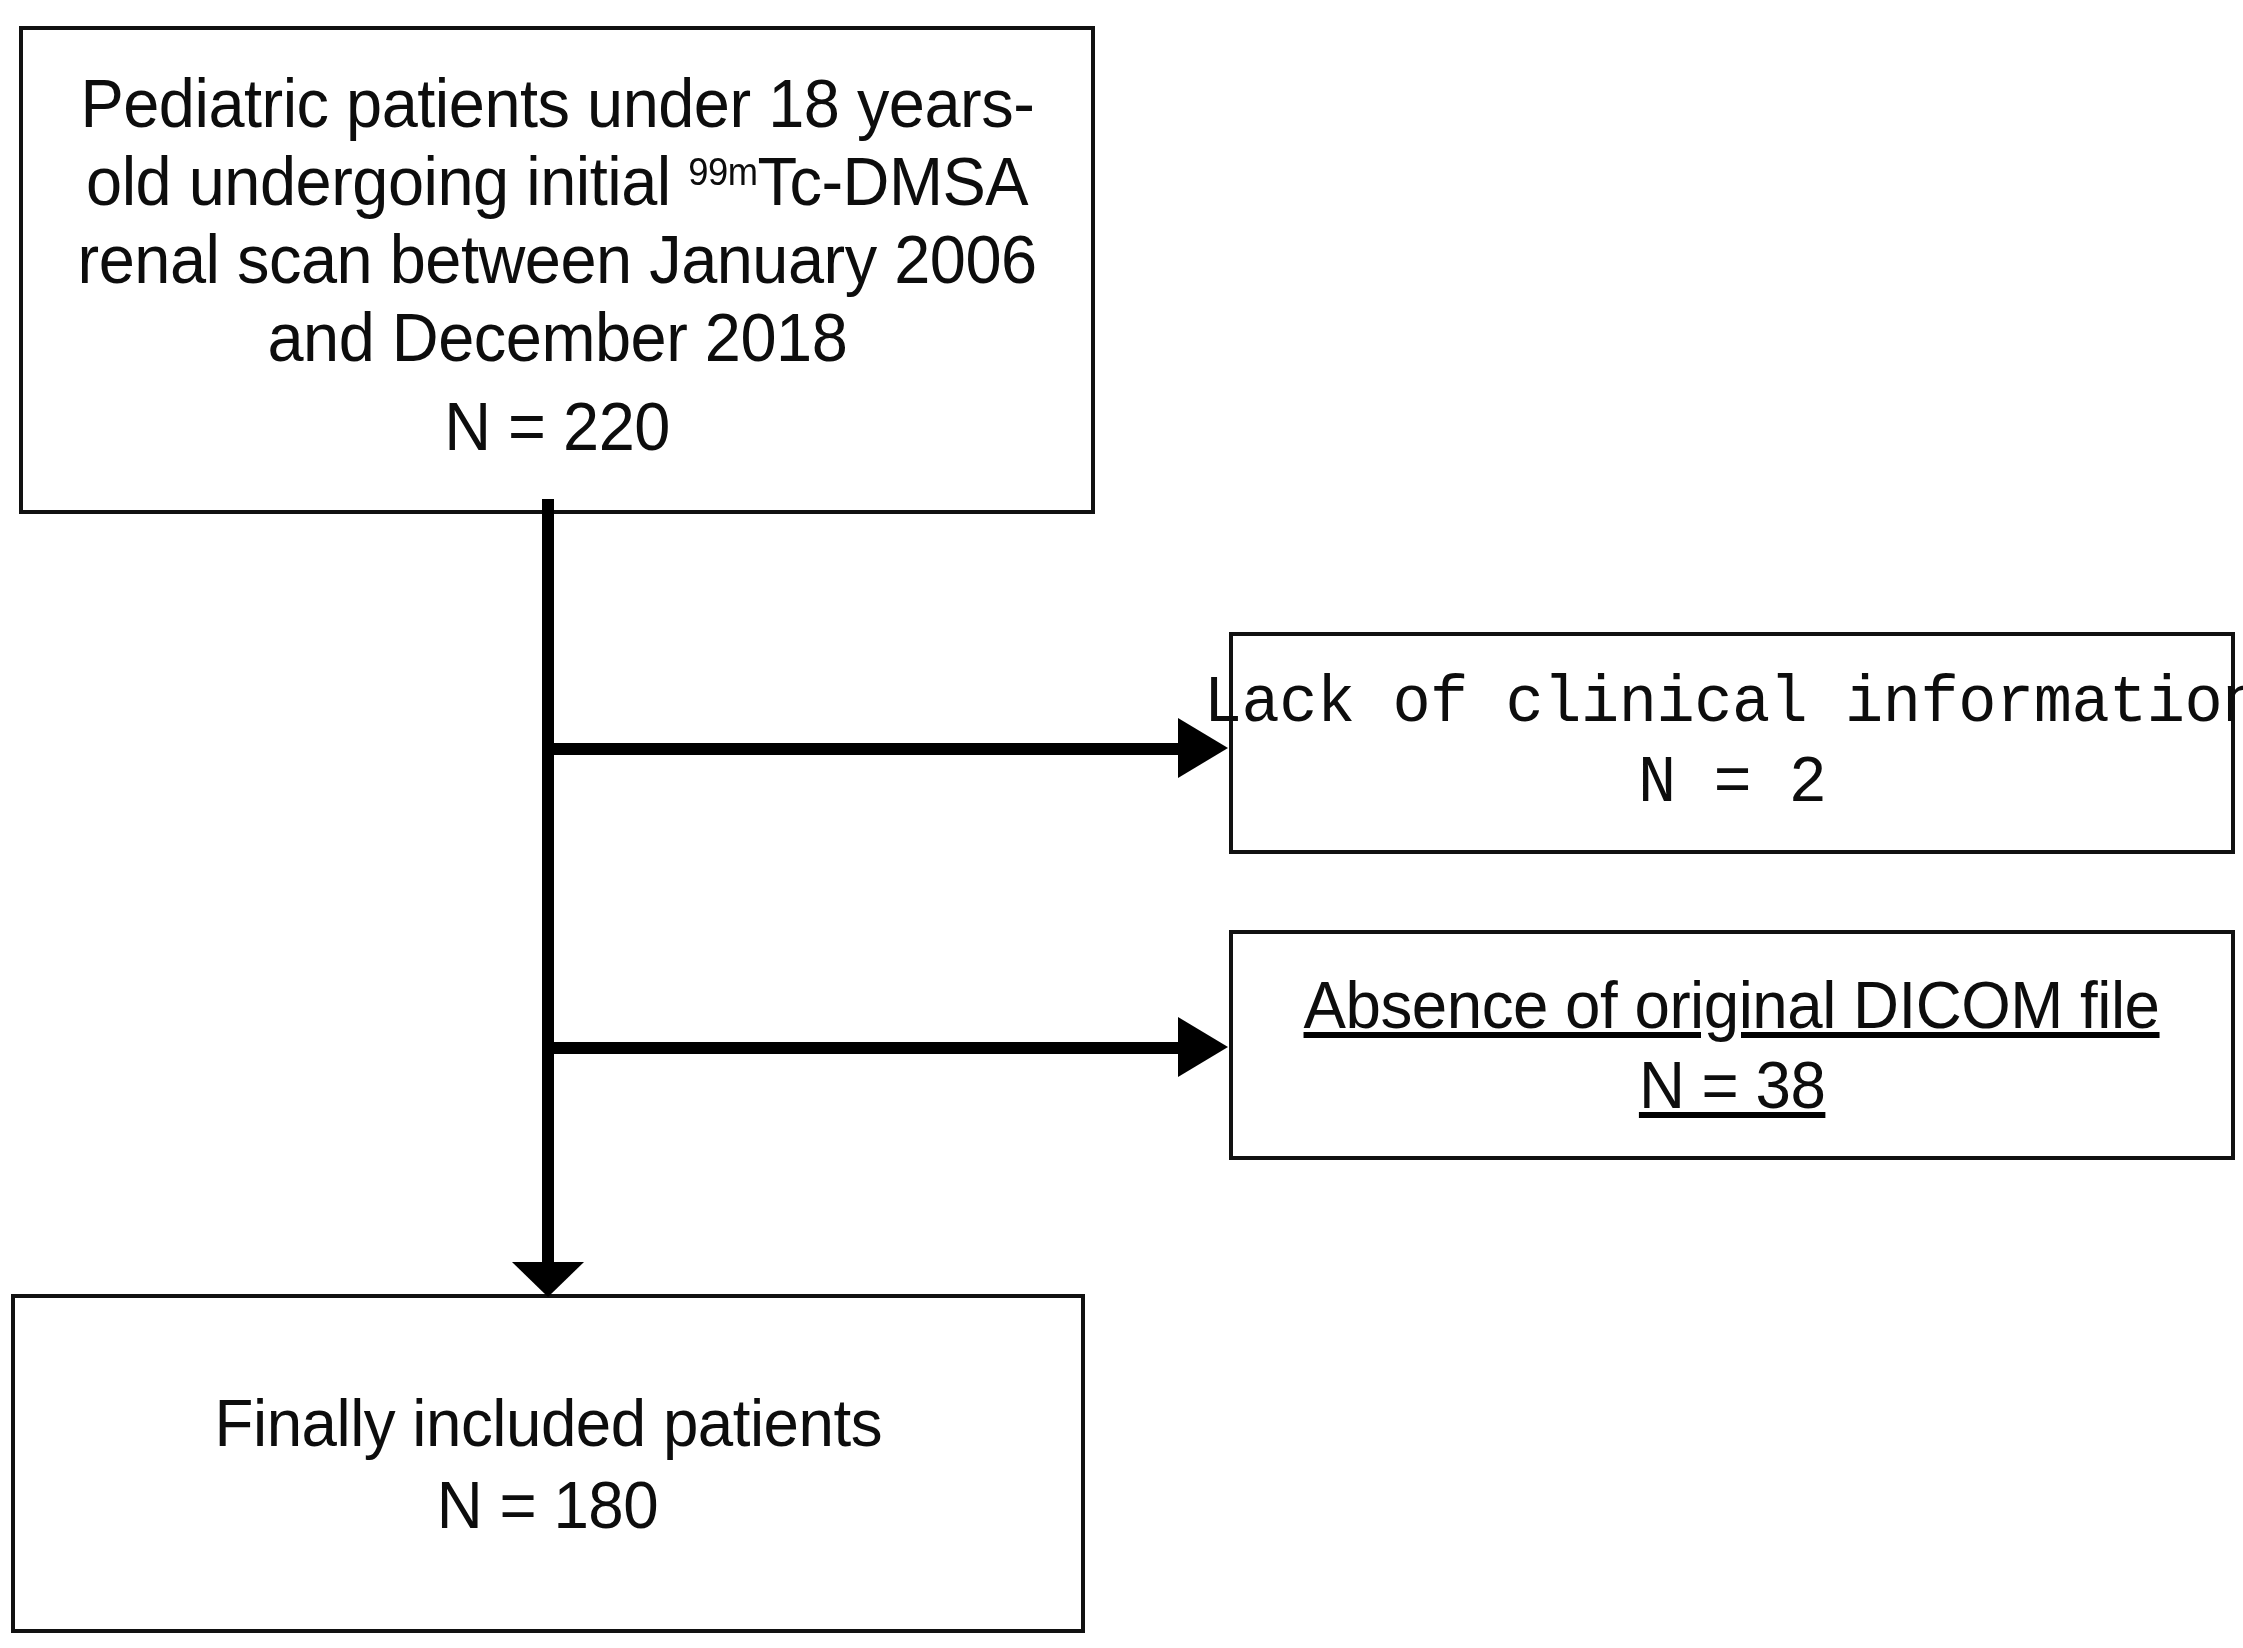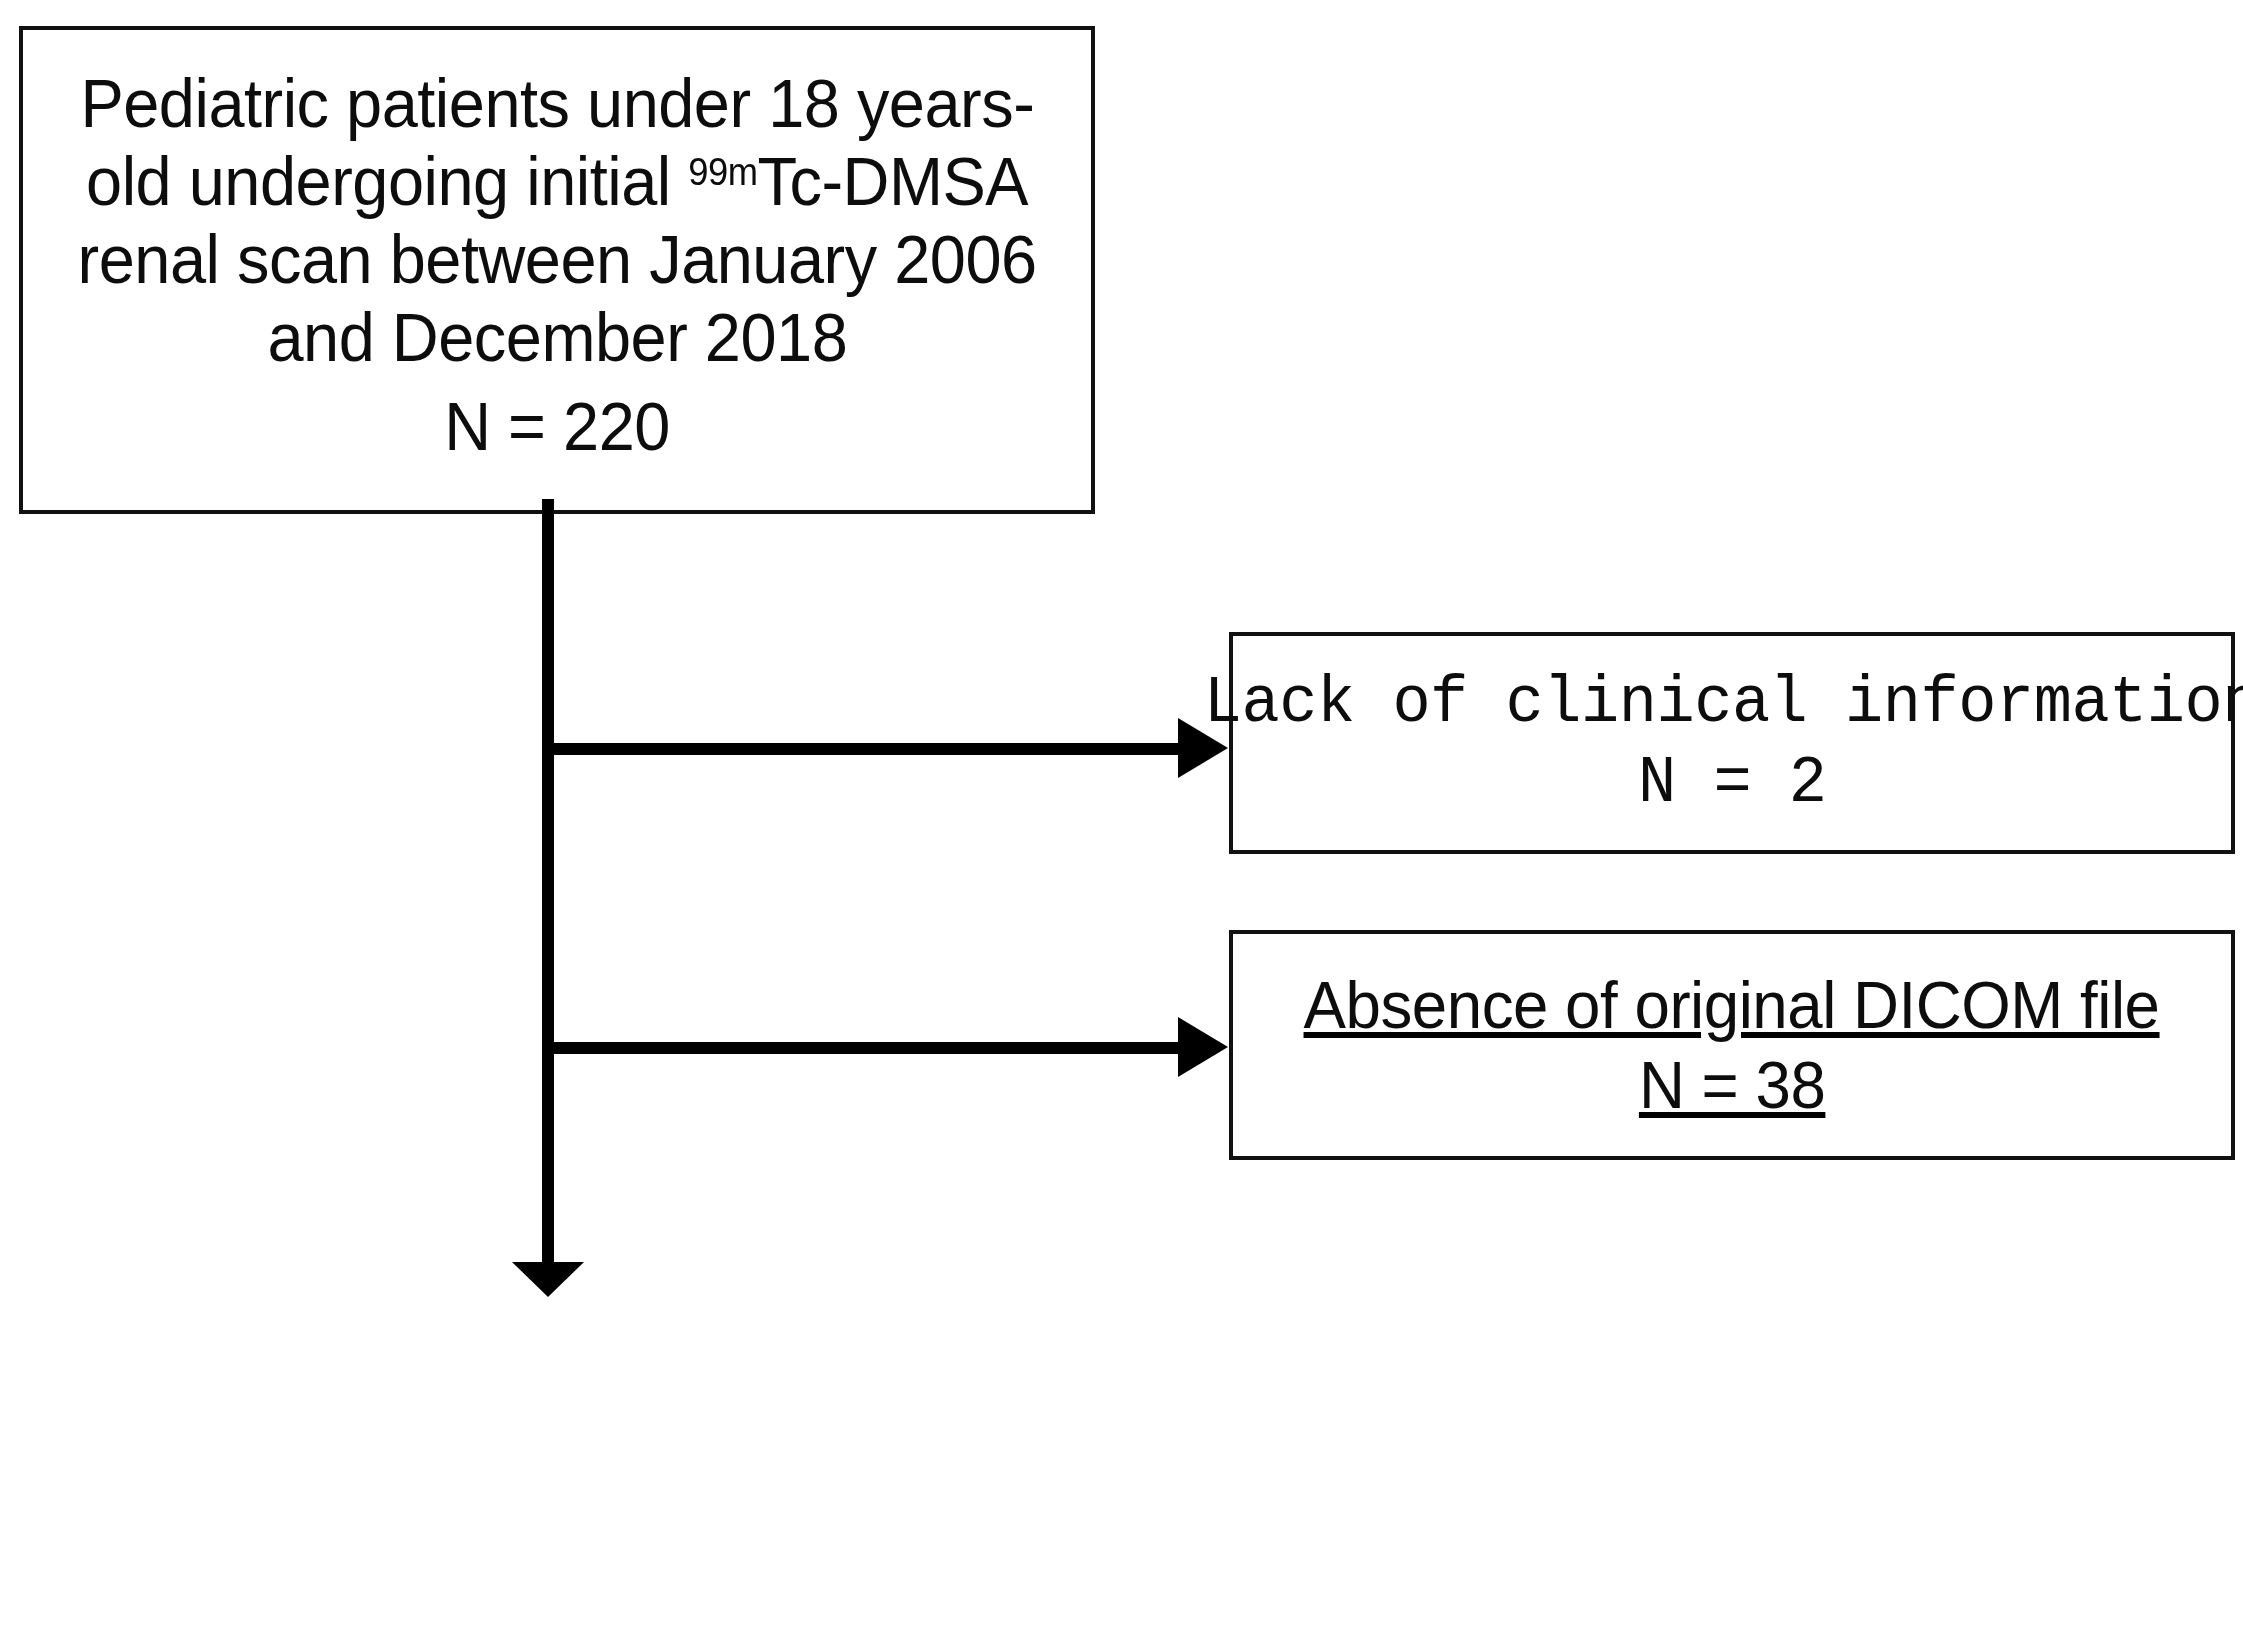--- a/index.html
+++ b/index.html
@@ -172,20 +172,24 @@
   <div class="flow-box" id="box-exclusion-1">
     <span class="line">Lack of clinical information</span>
     <span class="line">N = 2</span>
   </div>
 
   <div class="flow-box" id="box-exclusion-2">
     <span class="line">Absence of original DICOM file</span>
     <span class="line">N = 38</span>
   </div>
 
+  <div class="flow-box" id="box-final">
+    <span class="line">Finally included patients</span>
+    <span class="line">N = 180</span>
+  </div>
 
   <div class="connector" id="trunk-vertical"></div>
   <div id="trunk-head"></div>
 
   <div class="connector" id="branch-1-line"></div>
   <div class="arrow-right" id="branch-1-head"></div>
 
   <div class="connector" id="branch-2-line"></div>
   <div class="arrow-right" id="branch-2-head"></div>
 

